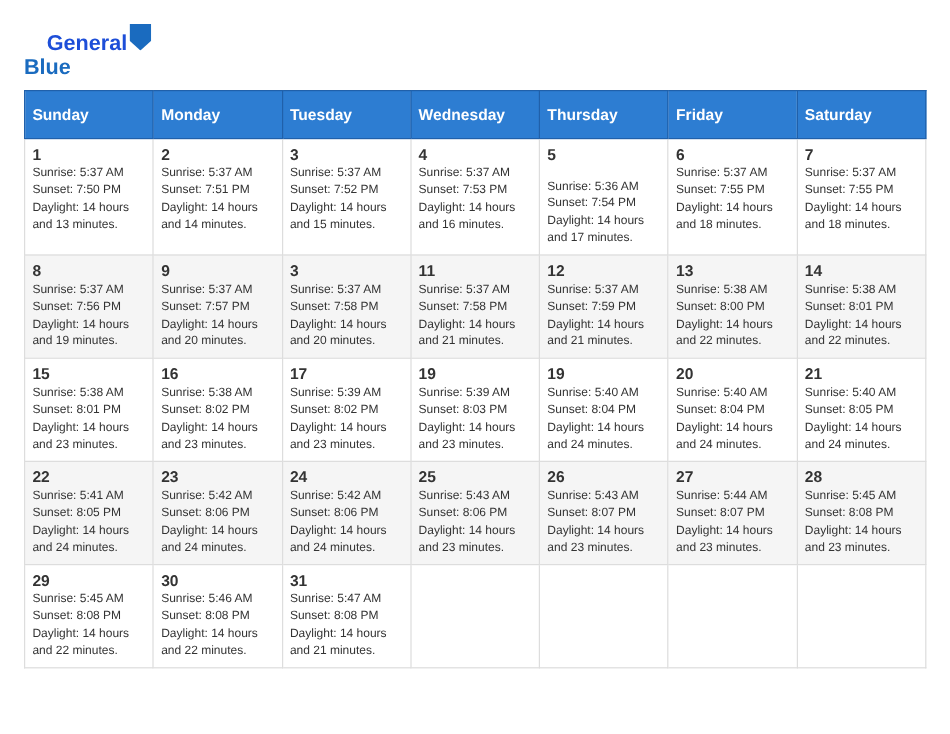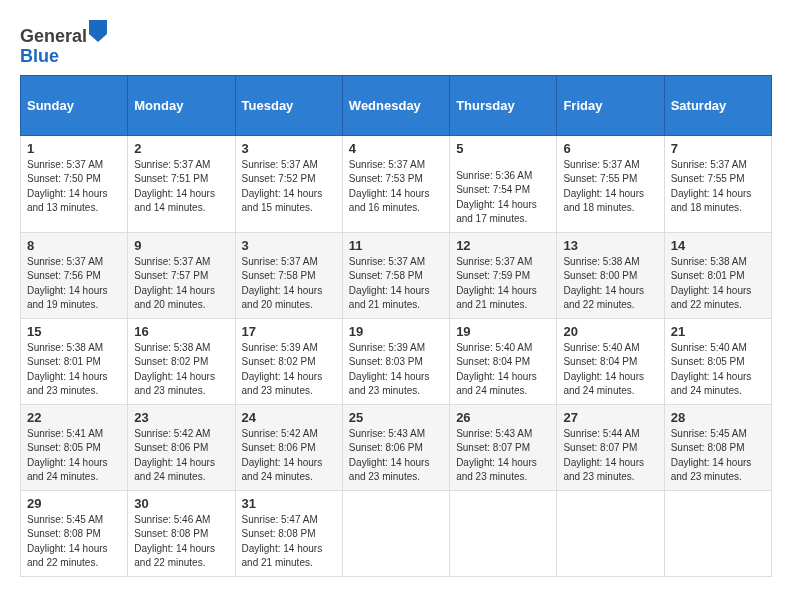--- a/index.html
+++ b/index.html
@@ -19,21 +19,21 @@
     .logo {
       display: flex;
       align-items: center;
       margin-top: 4px;
     }
     .logo-text {
       font-size: 18px;
       font-weight: bold;
       line-height: 1.1;
     }
-    .logo-text .general { color: #404040; }
+    .logo-text .general { color: #1d4ed8; margin-left: 19px; }
     .logo-text .blue { color: #1a6bbf; text-align: center; }
     .logo-icon {
       width: 18px;
       height: 22px;
       margin-left: 2px;
       margin-right: 0;
     }
     .title-area {
       text-align: right;
     }
@@ -50,21 +50,21 @@
     .calendar {
       width: 100%;
       border-collapse: collapse;
       border: 1px solid #ccc;
     }
     .calendar th {
       background: #2d7dd2;
       color: #fff;
       font-size: 13px;
       font-weight: bold;
-      padding: 22px 6px;
+      padding: 12px 6px;
       text-align: left;
       border: 1px solid #2060aa;
     }
     .calendar td {
       vertical-align: top;
       padding: 5px 6px;
       border: 1px solid #ddd;
       width: 14.28%;
       min-height: 80px;
       font-size: 10.5px;

